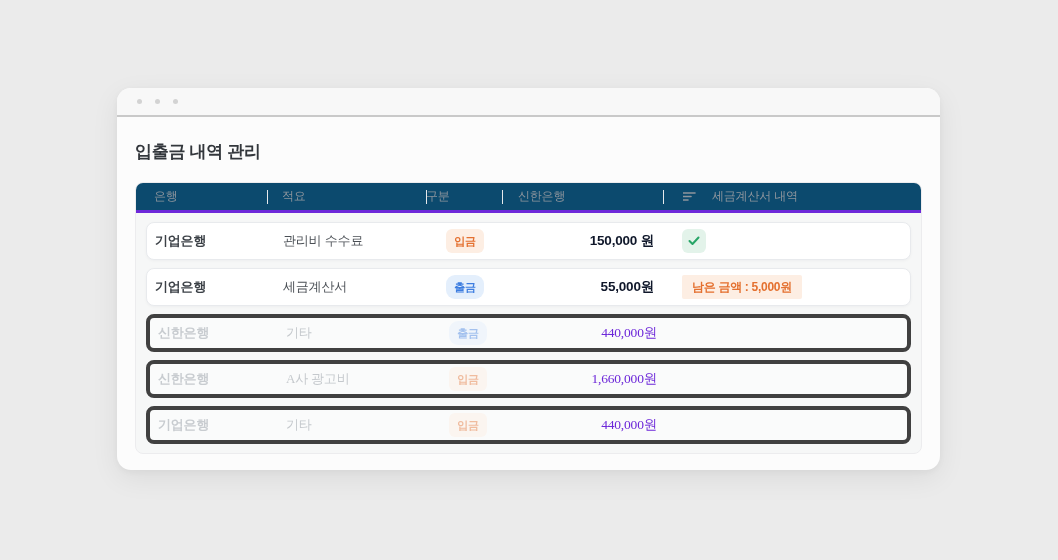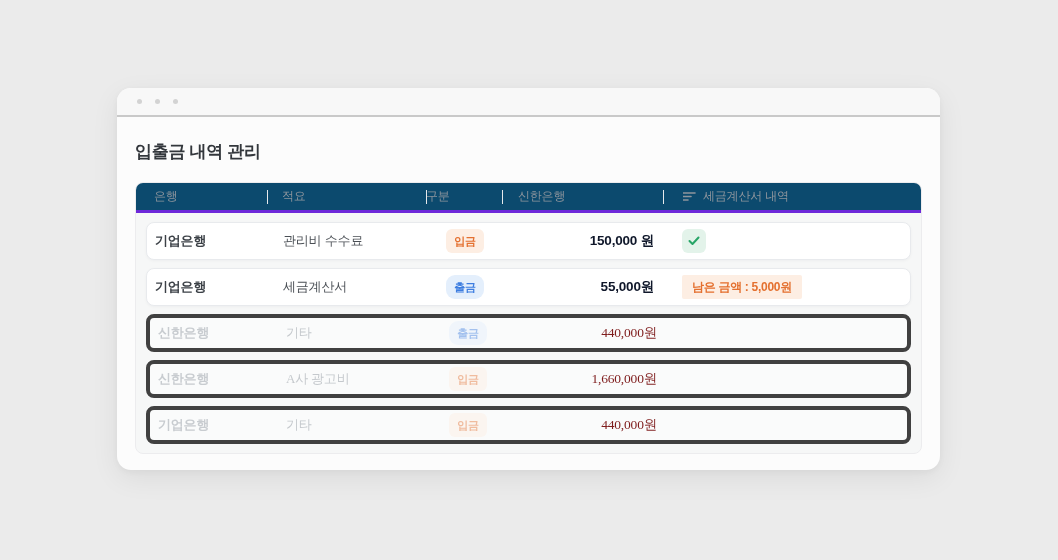--- a/index.html
+++ b/index.html
@@ -77,21 +77,21 @@
     position: absolute;
     left: 0; top: 50%;
     transform: translateY(-50%);
     width: 1px; height: 14px;
     background: #e7e9ec;
   }
   .th-bank   { padding-left: 8px; }
   .th-desc   { padding-left: 15px; }
   .th-type   { }
   .th-amount { padding-left: 16px; }
-  .th-tax    { padding-left: 20px; gap: 7px; }
+  .th-tax    { padding-left: 20px; gap: 16px; }
   .filter-lines-icon { display: inline-flex; flex: none; }
 
   .table-body { padding: 9px 10px; }
 
   .table-row {
     height: 38px;
     border-radius: 8px;
     margin-bottom: 8px;
     background: #ffffff;
     border: 1px solid #e8eaed;
@@ -107,21 +107,21 @@
 
   .cell { font-size: 13px; letter-spacing: -0.2px; }
   .cell-bank   { padding-left: 8px;  font-weight: bold; color: #3c4147; }
   .cell-desc   { padding-left: 15px; color: #4a4f55; }
   .cell-type   { display: flex; justify-content: center; }
   .cell-amount { text-align: right; padding-right: 10px; font-weight: bold; color: #0f172a; font-size: 13.5px; }
   .cell-tax    { padding-left: 18px; display: flex; align-items: center; }
 
   .faded .cell-bank, .faded .cell-desc { color: #c5c9cd; font-weight: normal; }
   .faded .cell-bank { font-weight: bold; color: #c8ccd0; }
-  .faded .cell-amount { color: #7f1d1d; font-weight: normal; }
+  .faded .cell-amount { color: #6d28d9; font-weight: normal; }
   .faded .type-badge { opacity: 0.45; }
 
   
   .type-badge {
     display: inline-flex;
     align-items: center;
     justify-content: center;
     height: 24px;
     padding: 0 8px;
     border-radius: 6px;

